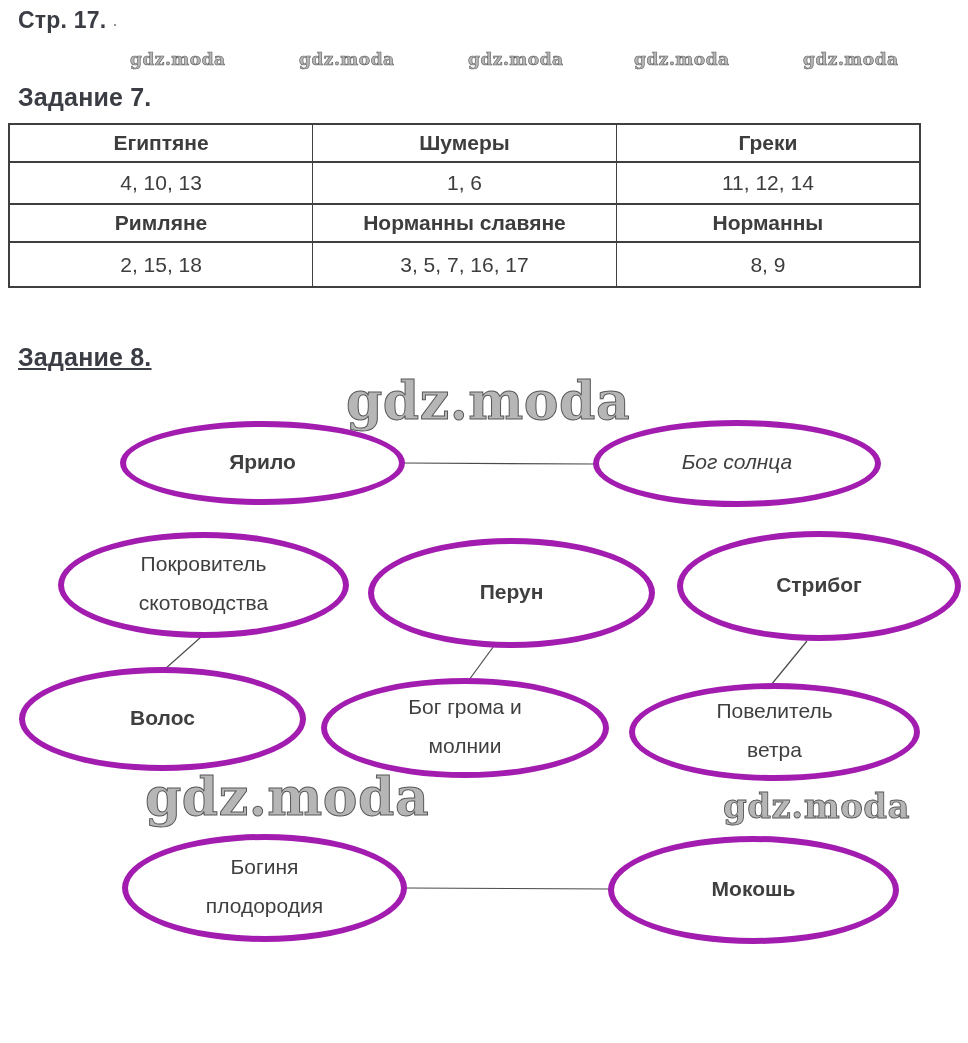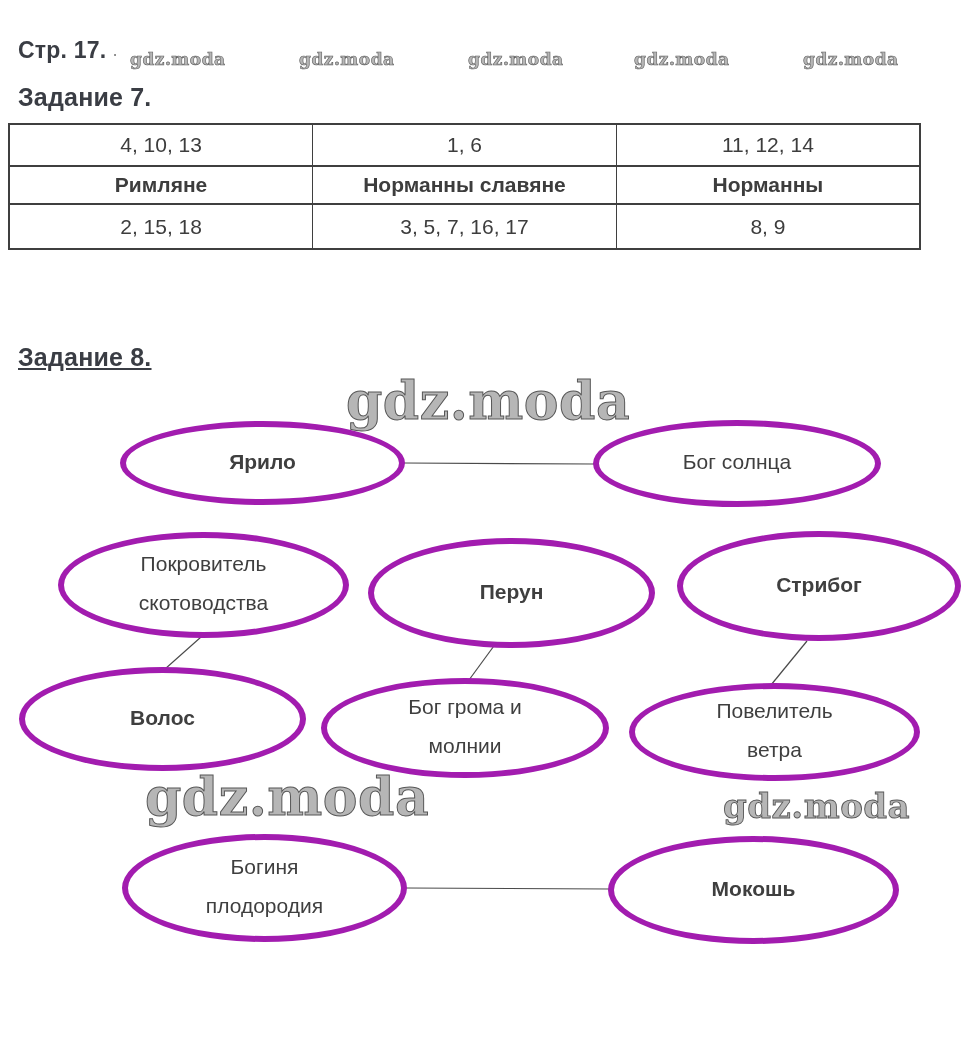--- a/index.html
+++ b/index.html
@@ -48,32 +48,37 @@
   .node-label{
     font-size:21px;color:#3f3f3f;text-align:center;
     line-height:39px;white-space:pre-line;transform:translateY(-2px);
   }
   .ellipse.bold .node-label{font-weight:bold;}
   svg.connectors{position:absolute;left:0;top:0;z-index:1;}
 </style>
 </head>
 <body>
 
-<div class="abs page-title" style="left:18px;top:7px;margin-top:30px;"><span>Стр. 17.</span><span class="title-suffix">.</span></div>
+<div class="abs page-title" style="left:18px;top:7px;"><span>Стр. 17.</span><span class="title-suffix">.</span></div>
 
 <span class="abs wm wm-small" style="left:130px;top:49px;">gdz.moda</span>
 <span class="abs wm wm-small" style="left:299px;top:49px;">gdz.moda</span>
 <span class="abs wm wm-small" style="left:468px;top:49px;">gdz.moda</span>
 <span class="abs wm wm-small" style="left:634px;top:49px;">gdz.moda</span>
 <span class="abs wm wm-small" style="left:803px;top:49px;">gdz.moda</span>
 
 <div class="abs task-title" style="left:18px;top:83px;">Задание 7.</div>
 
 <table class="answers">
   <tbody>
+      <tr class="hdr">
+    <td>Египтяне</td>
+    <td>Шумеры</td>
+    <td>Греки</td>
+  </tr>
   <tr class="dat dat1">
     <td>4, 10, 13</td>
     <td>1, 6</td>
     <td>11, 12, 14</td>
   </tr>
   <tr class="hdr">
     <td>Римляне</td>
     <td>Норманны славяне</td>
     <td>Норманны</td>
   </tr>
@@ -91,21 +96,21 @@
   <line x1="404" y1="463" x2="594" y2="464" stroke="#4a4a4a" stroke-width="1.2"></line>
   <line x1="201" y1="637" x2="165" y2="669" stroke="#4a4a4a" stroke-width="1.2"></line>
   <line x1="499" y1="639" x2="469" y2="680" stroke="#4a4a4a" stroke-width="1.2"></line>
   <line x1="807" y1="641" x2="771" y2="685" stroke="#4a4a4a" stroke-width="1.2"></line>
   <line x1="406" y1="888" x2="610" y2="889" stroke="#4a4a4a" stroke-width="1.2"></line>
 </svg>
 
 <div class="ellipse bold" style="left:120px;top:421px;width:285px;height:84px;">
   <span class="node-label">Ярило</span>
 </div>
-<div class="ellipse" style="left:593px;top:420px;width:288px;height:87px;">
+<div class="ellipse" style="left:593px;top:420px;width:288px;height:87px;font-style:italic;">
   <span class="node-label">Бог солнца</span>
 </div>
 <div class="ellipse" style="left:58px;top:532px;width:291px;height:106px;justify-content:center;">
   <span class="node-label">Покровитель
 скотоводства</span>
 </div>
 <div class="ellipse bold" style="left:368px;top:538px;width:287px;height:110px;">
   <span class="node-label">Перун</span>
 </div>
 <div class="ellipse bold" style="left:677px;top:531px;width:284px;height:110px;">

